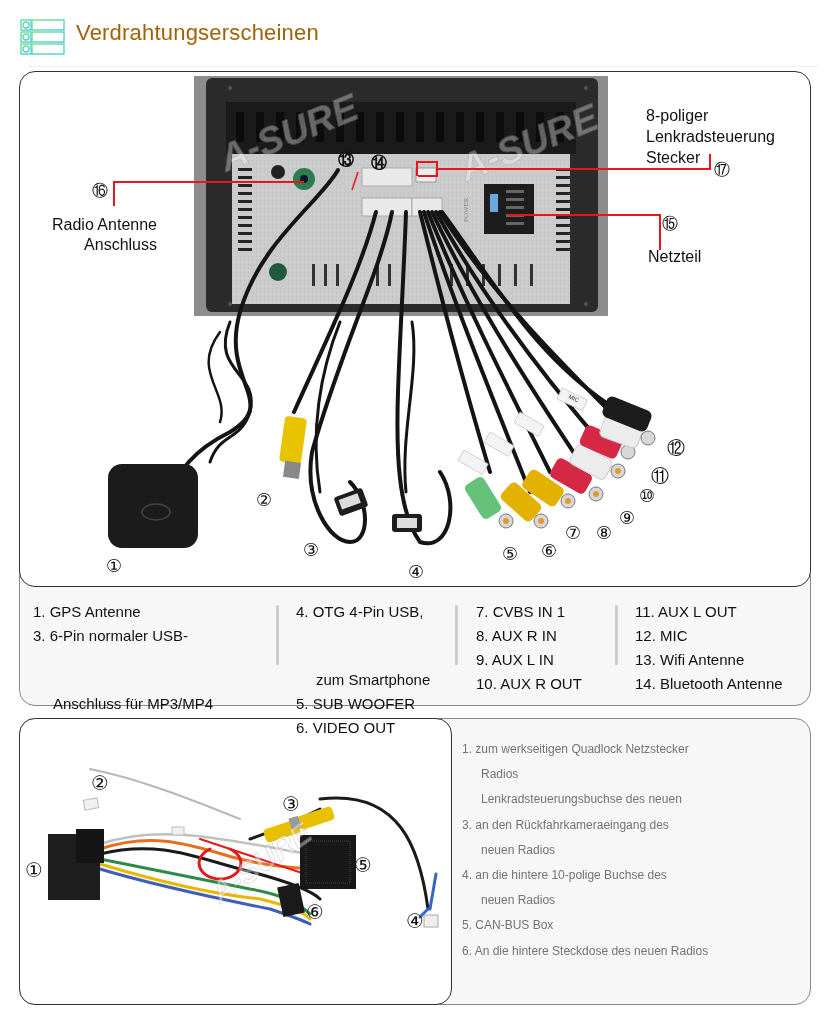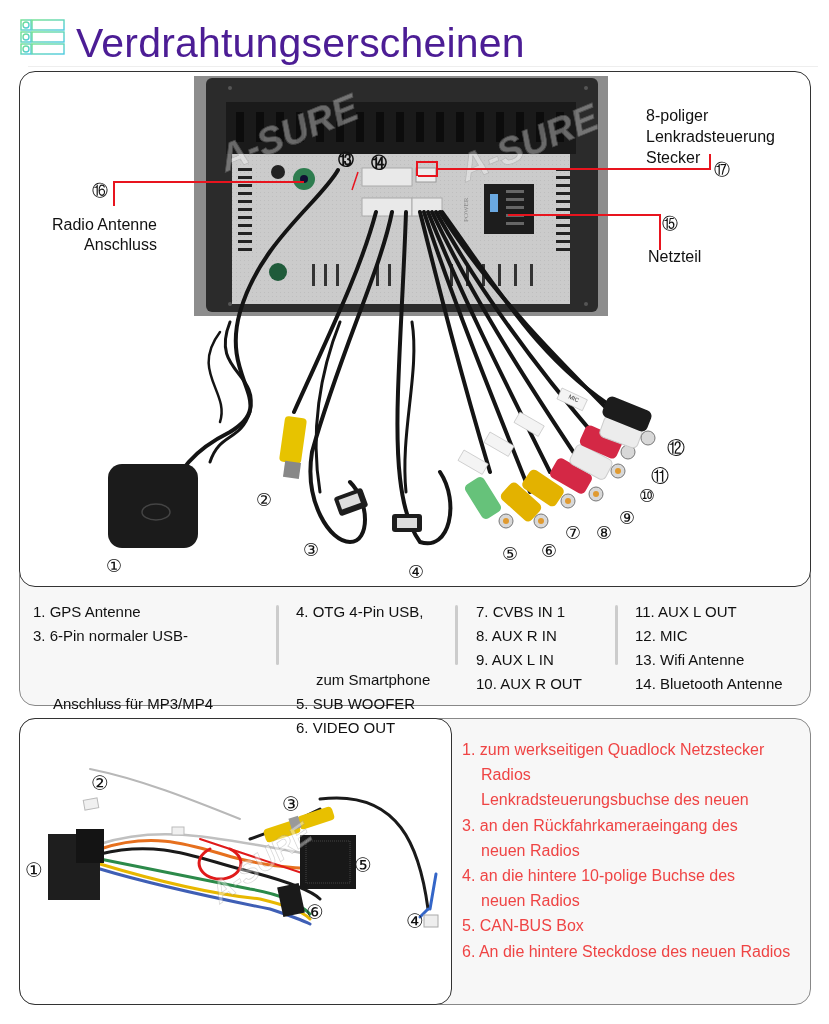--- a/index.html
+++ b/index.html
@@ -2,21 +2,21 @@
 <html><head>
 <meta charset="utf-8">
 <style>
   * { box-sizing: border-box; margin: 0; padding: 0; }
   html, body { width: 829px; height: 1024px; background: #ffffff; overflow: hidden; }
   body { position: relative; font-family: "Liberation Sans", "DejaVu Sans", sans-serif; color: #111; }
 
   
   .header { position: absolute; left: 0; top: 0; width: 829px; height: 66px; }
   .header-icon { position: absolute; left: 20px; top: 19px; width: 46px; height: 36px; }
-  .page-title { position: absolute; left: 76px; top: 20px; font-size: 41px; font-weight: normal; letter-spacing: 0.2px; color: #4c1d95; }
+  .page-title { position: absolute; left: 76px; top: 20px; font-size: 22px; font-weight: normal; letter-spacing: 0.2px; color: #a16207; }
   .title-rule { position: absolute; left: 28px; top: 66px; width: 790px; height: 1px; background: #eee; }
 
   
   .panel-top { position: absolute; left: 19px; top: 71px; width: 792px; height: 516px; border: 1.5px solid #333; border-radius: 16px; background: #fff; overflow: hidden; }
   .panel-legend { position: absolute; left: 19px; top: 560px; width: 792px; height: 146px; border: 1.5px solid #888; border-radius: 16px; background: #f7f7f7; z-index: 0; }
   .panel-top { z-index: 1; }
 
   
   .photo { position: absolute; left: 0; top: 0; width: 792px; height: 516px; }
 
@@ -25,21 +25,21 @@
 
   
   .legend-col { position: absolute; top: 600px; font-size: 15px; line-height: 24px; color: #111; z-index: 2; }
   .legend-col .it { white-space: nowrap; }
   .legend-col .indent { padding-left: 20px; margin-top: 44px; }
   .sep { position: absolute; top: 605px; width: 3px; height: 60px; background: #ccc; border-radius: 2px; z-index: 2; }
 
   
   .panel-bottom-outer { position: absolute; left: 19px; top: 718px; width: 792px; height: 287px; border: 1.5px solid #888; border-radius: 16px; background: #f7f7f7; }
   .panel-bottom-photo { position: absolute; left: 19px; top: 718px; width: 433px; height: 287px; border: 1.5px solid #333; border-radius: 16px; background: #fff; overflow: hidden; }
-  .bottom-list { position: absolute; left: 462px; top: 737px; font-size: 16px; line-height: 25.2px; color: #ef4444; }
+  .bottom-list { position: absolute; left: 462px; top: 737px; font-size: 12px; line-height: 25.2px; color: #737373; }
   .bottom-list .indent { padding-left: 19px; }
 </style>
 </head>
 <body>
 
 <div class="header">
   <svg class="header-icon" viewBox="0 0 46 36">
     <defs>
       <linearGradient id="ig" x1="0" y1="0" x2="1" y2="1">
         <stop offset="0" stop-color="#6fe08f"></stop>

